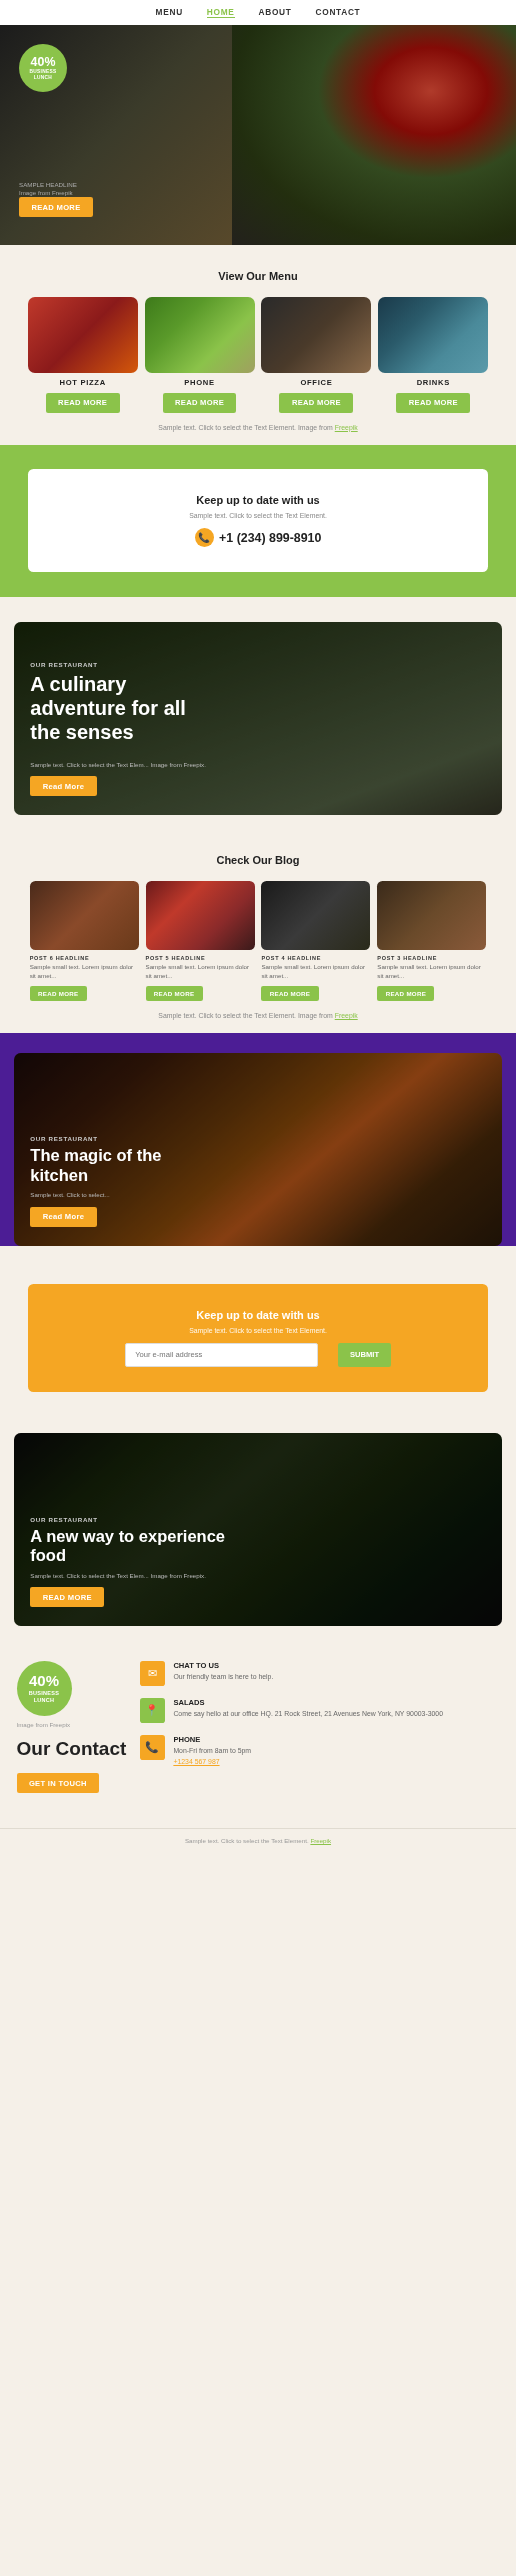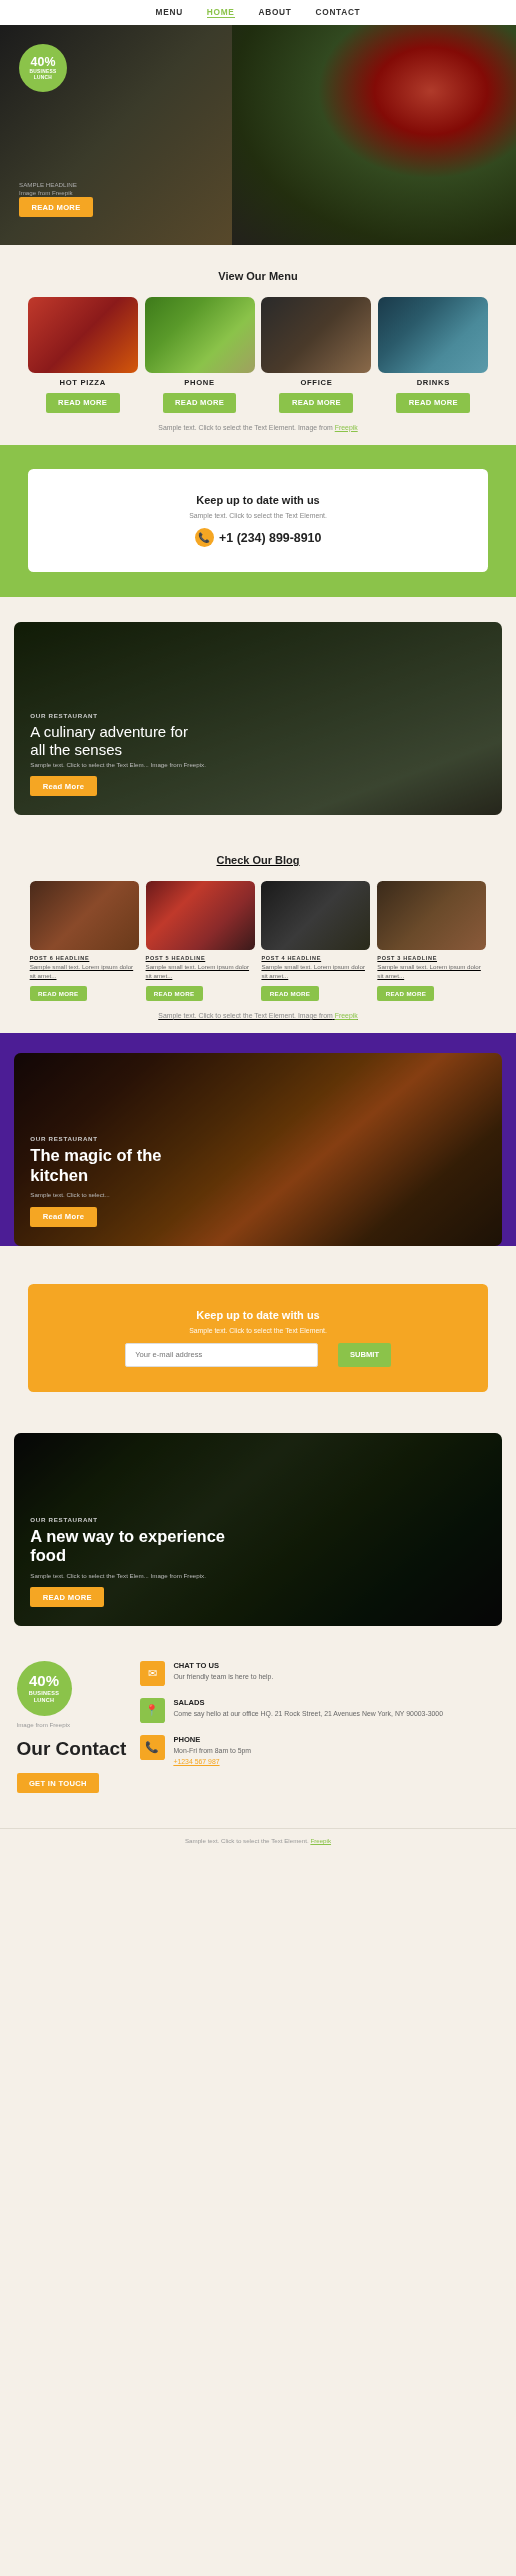--- a/index.html
+++ b/index.html
@@ -93,25 +93,25 @@
       position: relative; height: 193px; margin: 13.8px;
       border-radius: 6.9px; overflow: hidden;
     }
     .restaurant-bg {
       position: absolute; inset: 0;
       background: linear-gradient(160deg, #1a2a0a 0%, #2a3a1a 20%, #3a4a2a 40%, #4a5a3a 60%, #5a6a4a 80%, #3a3a2a 100%);
     }
     .restaurant-overlay { position: absolute; inset: 0; background: rgba(0,0,0,0.35); }
     .restaurant-content { position: absolute; bottom: 19px; left: 16.5px; color: #fff; }
     .restaurant-tag { font-size: 6.2px; font-weight: bold; letter-spacing: 0.7px; color: #ccc; margin-bottom: 4.1px; }
-    .restaurant-headline { font-size: 15px; font-weight: 400; line-height: 1.2; margin-bottom: 2px; max-width: 165px; }
+    .restaurant-headline { font-size: 20px; font-weight: 700; line-height: 1.2; margin-bottom: 17px; max-width: 165px; }
     .restaurant-sample { font-size: 6.2px; color: #bbb; margin-bottom: 8.3px; }
 
     
-    .blog-section { background: #f5f0e8; padding: 25px 13.8px 13.8px; text-align: center; text-decoration: underline; }
+    .blog-section { background: #f5f0e8; padding: 25px 13.8px 13.8px; text-align: center; }
     .blog-grid { display: flex; gap: 6.9px; justify-content: center; margin-bottom: 11px; }
     .blog-item { width: 109px; text-align: left; }
     .blog-img { width: 109px; height: 69px; border-radius: 5.5px; overflow: hidden; margin-bottom: 5.5px; }
     .blog-img-1 { background: linear-gradient(135deg, #4a2a1a, #8a4a2a, #6a3a1a); }
     .blog-img-2 { background: linear-gradient(135deg, #6a1a1a, #c0392b, #8a2a2a, #3a1a1a); }
     .blog-img-3 { background: linear-gradient(135deg, #1a1a1a, #3a3a3a, #2a2a1a); }
     .blog-img-4 { background: linear-gradient(135deg, #3a2a1a, #6a4a2a, #8a5a3a); }
     .blog-cat { font-size: 5.5px; font-weight: bold; letter-spacing: 0.7px; color: #333; margin-bottom: 2.1px; }
     .blog-text { font-size: 6.2px; color: #666; margin-bottom: 5.5px; line-height: 1.4; }
     .blog-section-note { font-size: 6.9px; color: #888; margin-top: 5.5px; }

